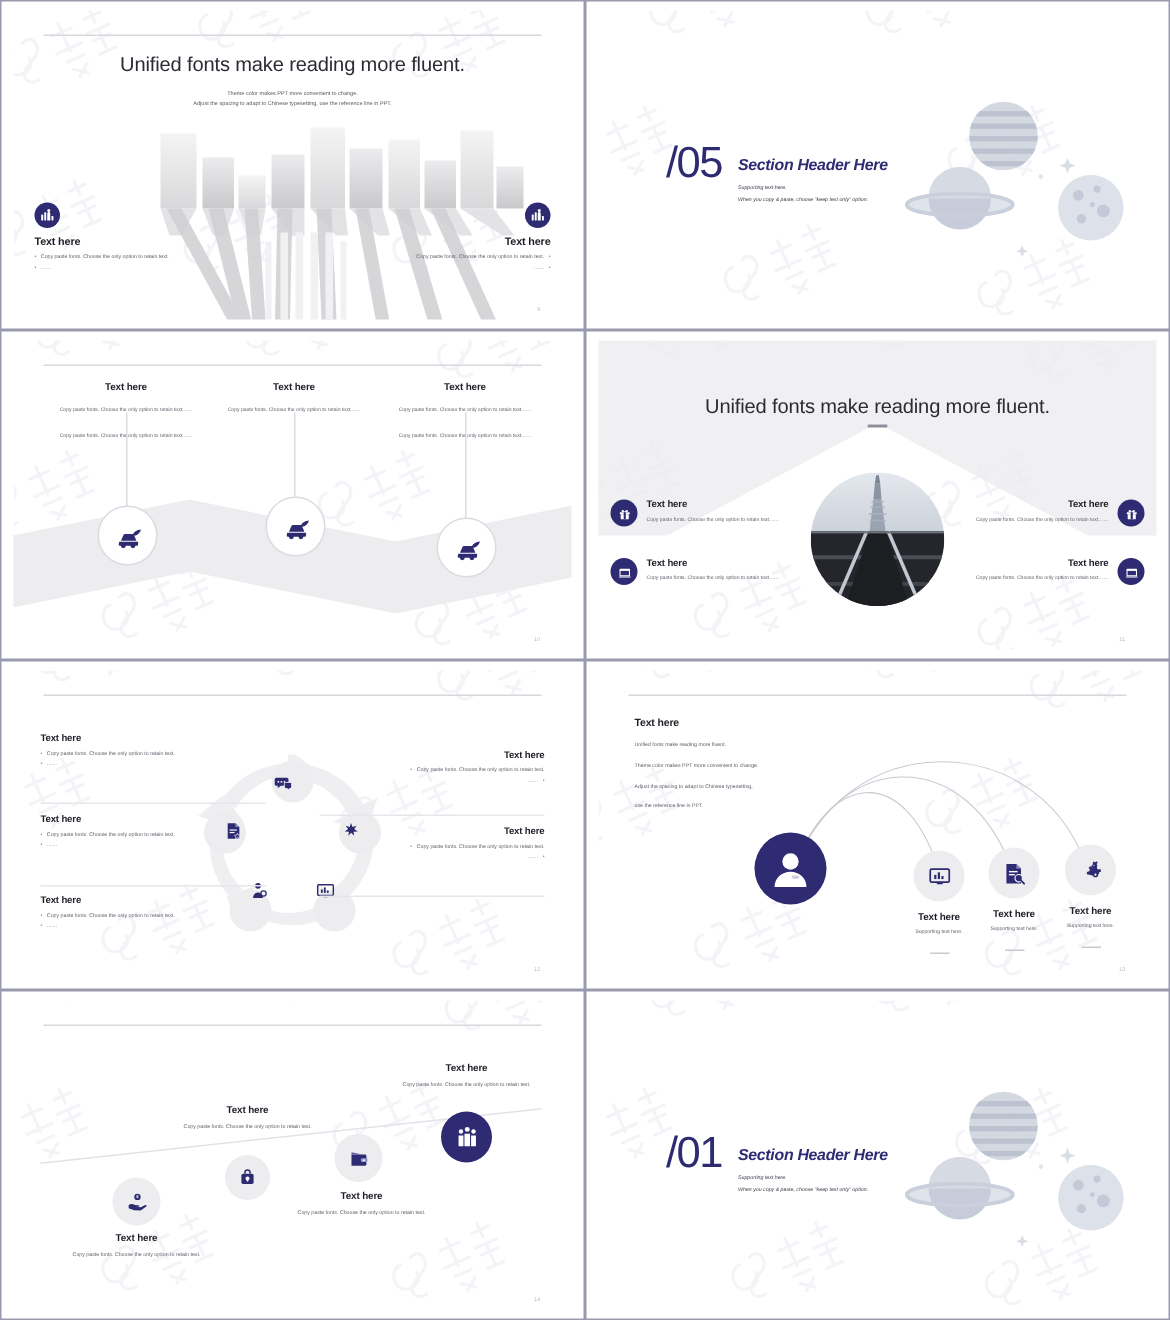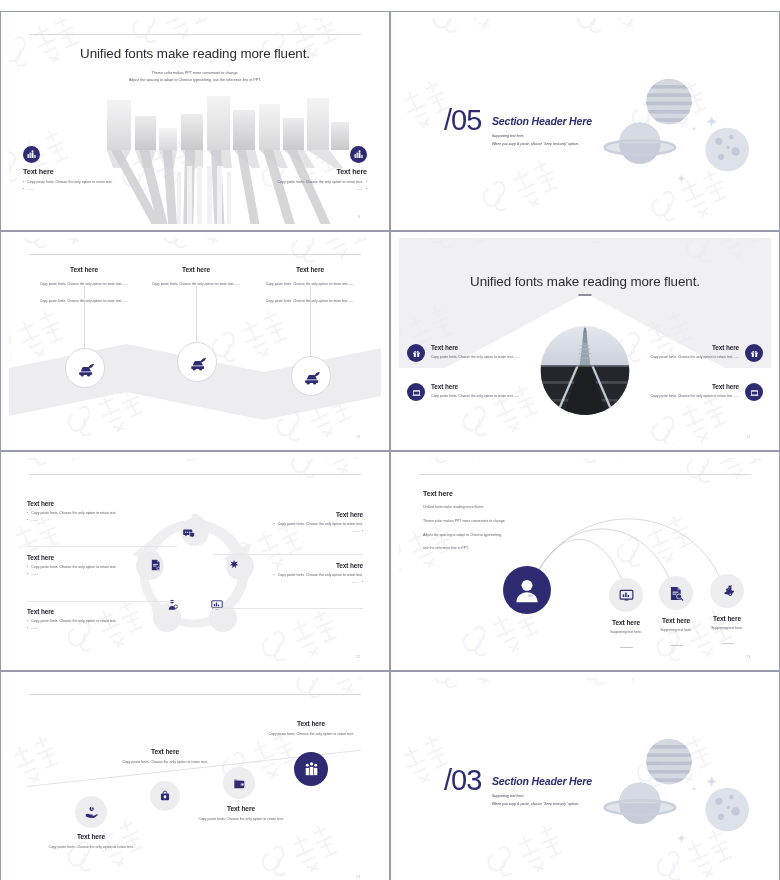--- a/index.html
+++ b/index.html
@@ -1,21 +1,21 @@
 <!DOCTYPE html>
 <html><head>
 <meta charset="utf-8">
 <style>
   html,body{margin:0;padding:0;background:#ffffff;}
   body{width:780px;height:880px;font-family:"Liberation Sans",sans-serif;color:#2b2b33;overflow:hidden;}
 
   .deck{
     width:780px;height:680px;box-sizing:border-box;
     display:grid;grid-template-columns:390px 390px;grid-template-rows:220px 220px 220px 220px;
-    background:#0f172a;gap:0;margin-top:11px;
+    background:#0f172a;gap:0;
   }
   .slide{
     position:relative;overflow:hidden;background:#ffffff;
     box-sizing:border-box;border:1px solid #9a9aae;
   }
   .inner{position:absolute;inset:6px 8px 6px 8px;overflow:hidden;}
 
   
   .wm{position:absolute;inset:0;pointer-events:none;opacity:.5;}
   .wm svg{width:100%;height:100%;}
@@ -931,21 +931,21 @@
             </g>
           <g transform="translate(85,145) rotate(-24 50 50)">
               <use href="#wm-tile"></use>
             </g>
           <g transform="translate(255,150) rotate(-24 50 50)">
               <use href="#wm-tile"></use>
             </g>
         </svg>
       </div>
 
-      <div class="sh-num">/03</div>
+      <div class="sh-num">/01</div>
       <div class="sh-ttl">Section Header Here</div>
       <div class="sh-s1">Supporting text here.</div>
       <div class="sh-s2">When you copy &amp; paste, choose "keep text only" option.</div>
 
       <div class="sh-art">
         <svg viewBox="0 0 150 125" width="165" height="130">
             <use href="#planets"></use>
           </svg>
       </div>
       <div class="pagenum"></div>

